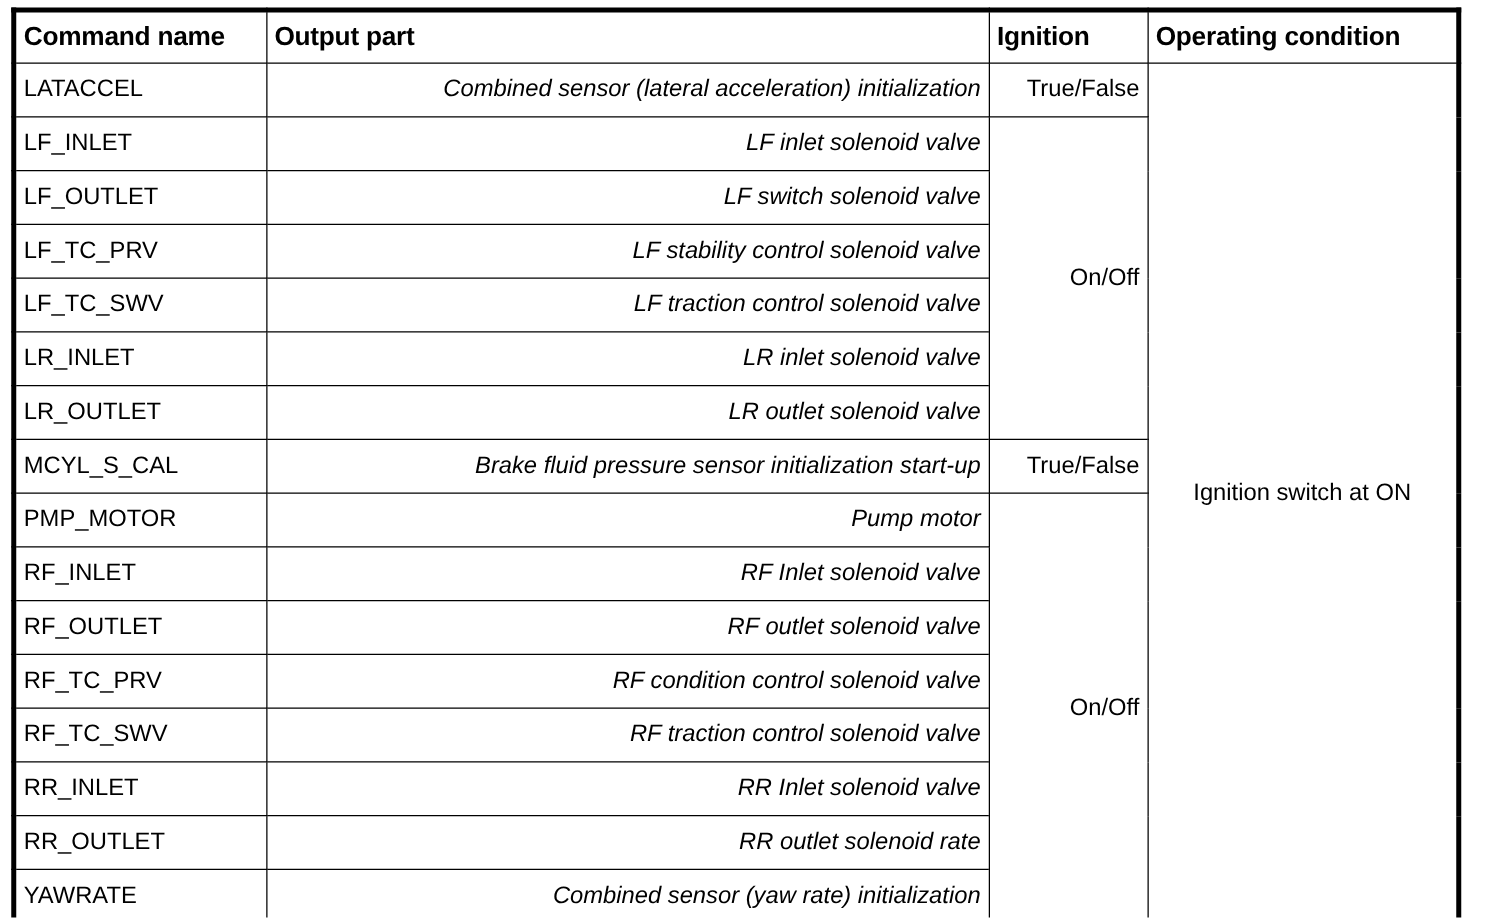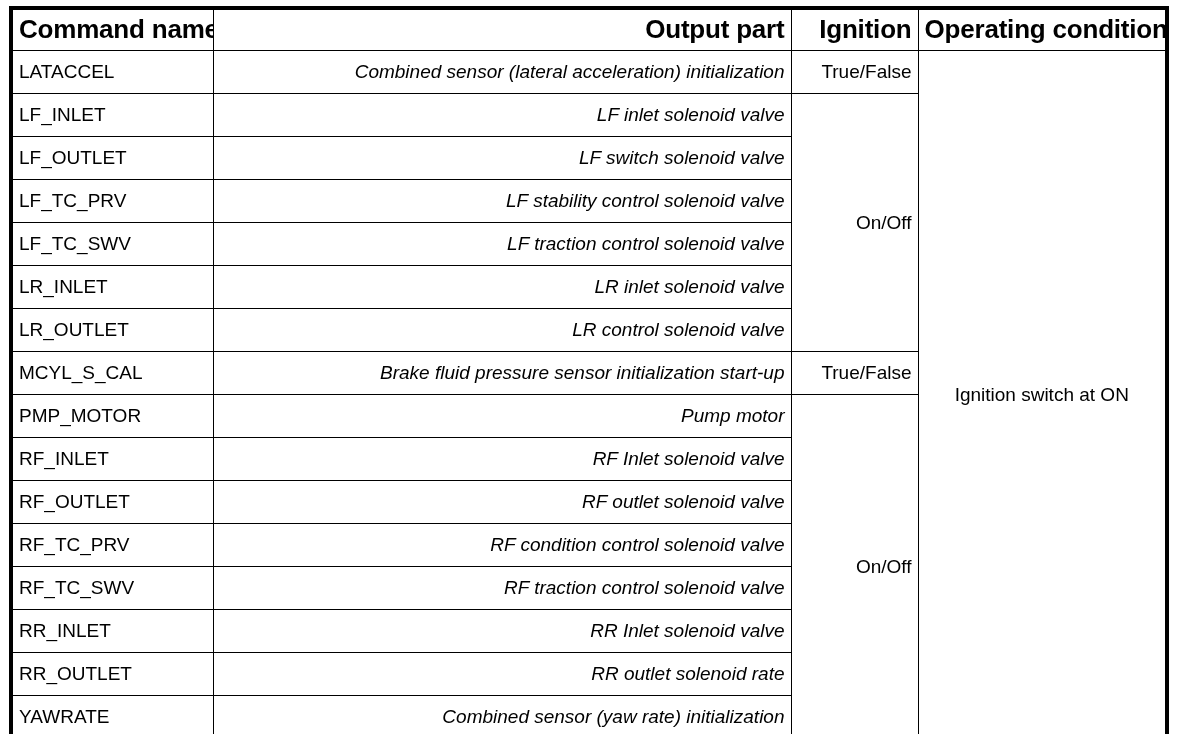--- a/index.html
+++ b/index.html
@@ -38,23 +38,23 @@
     font-size: 19px;
     line-height: 1.05;
     color: #000000;
     background: #ffffff;
     vertical-align: middle;
     white-space: nowrap;
     overflow: hidden;
   }
   table.spec-table thead th {
     font-weight: bold;
-    text-align: right;
+    text-align: left;
     height: 40px;
-    font-size: 26px;
+    font-size: 21px;
     letter-spacing: -0.2px;
   }
   table.spec-table tbody td {
     height: 42px;
   }
   td.cmd-cell {
     text-align: left;
     padding-left: 8px;
   }
   td.part-cell {
@@ -118,21 +118,21 @@
         <tr>
           <td class="cmd-cell">LF_TC_SWV</td>
           <td class="part-cell">LF traction control solenoid valve</td>
         </tr>
         <tr>
           <td class="cmd-cell">LR_INLET</td>
           <td class="part-cell">LR inlet solenoid valve</td>
         </tr>
         <tr>
           <td class="cmd-cell">LR_OUTLET</td>
-          <td class="part-cell">LR control solenoid valve</td>
+          <td class="part-cell">LR outlet solenoid valve</td>
         </tr>
         <tr>
           <td class="cmd-cell">MCYL_S_CAL</td>
           <td class="part-cell">Brake fluid pressure sensor initialization start-up</td>
           <td class="op-cell" rowspan="1">True/False</td>
         </tr>
         <tr>
           <td class="cmd-cell">PMP_MOTOR</td>
           <td class="part-cell">Pump motor</td>
           <td class="op-cell" rowspan="8">On/Off</td>

